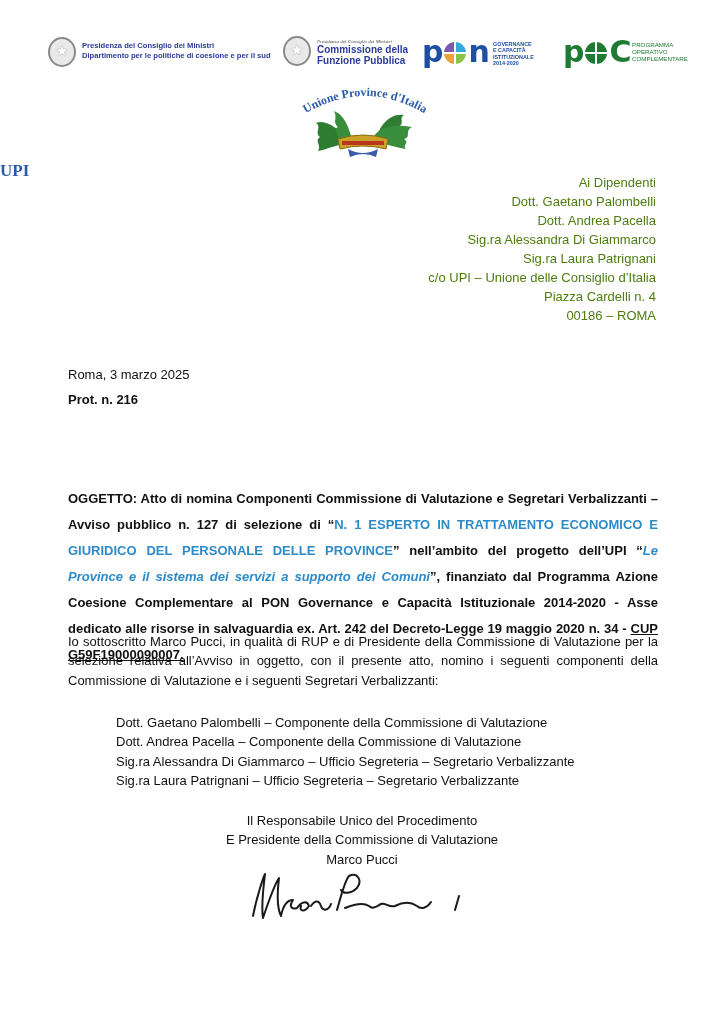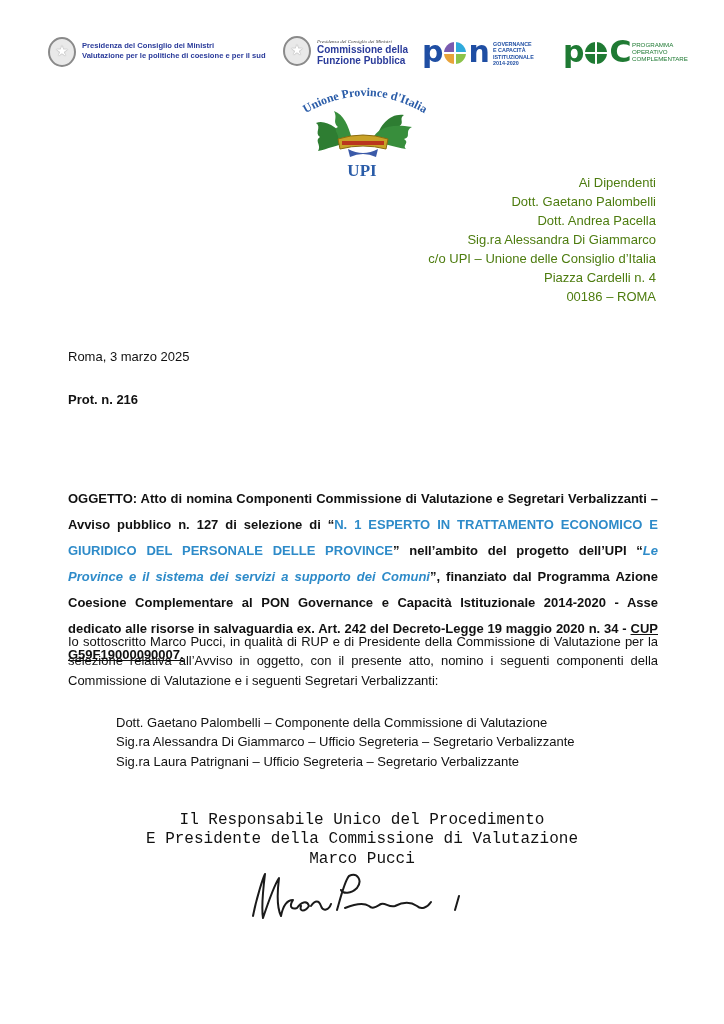--- a/index.html
+++ b/index.html
@@ -23,51 +23,51 @@
 
   .poc { position: absolute; left: 563px; top: 38px; height: 28px; display: flex; align-items: flex-end; }
   .poc .letter { font-weight: bold; font-size: 30px; line-height: 28px; color: #1f7a33; font-family: "DejaVu Sans", sans-serif; letter-spacing: -1px; }
   .poc .quad { width: 22px; height: 22px; display: grid; grid-template-columns: 1fr 1fr; gap: 2px; margin: 0 2px 2px 2px; border-radius: 50%; overflow: hidden; }
   .poc .quad span { display: block; background: #1f7a33; }
   .poc-sub { position: absolute; left: 632px; top: 41px; font-size: 6.2px; line-height: 7.2px; color: #1f7a33; white-space: nowrap; }
 
   
   .upi-arc { position: absolute; left: 300px; top: 84px; width: 130px; height: 30px; }
   .upi-crown { position: absolute; left: 308px; top: 105px; width: 110px; height: 58px; }
-  .upi-label { position: absolute; left: 0; width: 724px; top: 161px; text-align: center;
+  .upi-label { position: absolute; left: 0; width: 724px; top: 161px; 
                font-family: "Liberation Serif", serif; font-size: 17px; font-weight: bold; color: #2a5ca8; }
 
   
   .address { position: absolute; right: 68px; top: 173px; text-align: right;
              font-family: "Liberation Sans", sans-serif; font-size: 13px; line-height: 19px; color: #4d7c0f; }
 
-  .date { position: absolute; left: 68px; top: 349px; font-size: 13px; }
+  .date { position: absolute; left: 68px; top: 367px; font-size: 13px; }
   .prot { position: absolute; left: 68px; top: 392px; font-size: 13px; font-weight: bold; text-align: right; }
 
   .subject { position: absolute; left: 68px; top: 486px; width: 590px; font-size: 13px; line-height: 26px;
              font-weight: bold; text-align: justify; }
   .blue { color: #2e8bc9; }
   .blue-it { color: #2e8bc9; font-style: italic; }
   .u { text-decoration: underline; }
 
   .body-par { position: absolute; left: 68px; top: 632px; width: 590px; font-size: 13px; line-height: 19.4px; text-align: justify; }
   .members { position: absolute; left: 68px; top: 713px; font-size: 13px; line-height: 19.4px; }
   .members div { white-space: nowrap; margin-left: 48px; }
 
-  .sign-block { position: absolute; left: 0; width: 724px; top: 811px; text-align: center; font-size: 16px; line-height: 19.4px; font-family: Liberation Mono, monospace; }
+  .sign-block { position: absolute; left: 0; width: 724px; top: 811px; text-align: center; font-size: 13px; line-height: 19.4px; }
   .signature { position: absolute; left: 245px; top: 866px; width: 240px; height: 60px; }
 </style>
 </head>
 <body>
 
 <div>
   <div class="emblem" style="left:48px; top:37px;"></div>
   <div class="logo-text-1">
     <div>Presidenza del Consiglio dei Ministri</div>
-    <div>Valutazione per le politiche di coesione e per il sud</div>
+    <div>Dipartimento per le politiche di coesione e per il sud</div>
   </div>
 </div>
 
 <div>
   <div class="emblem" style="left:283px; top:36px;"></div>
   <div class="logo-text-2">
     <div class="tiny">Presidenza del Consiglio dei Ministri</div>
     <div class="big">Commissione della</div>
     <div class="big">Funzione Pubblica</div>
   </div>
@@ -123,34 +123,36 @@
   <rect x="34" y="36" width="42" height="4" fill="#b71c1c" opacity="0.8"></rect>
   <path d="M40,44 Q55,52 70,44 L68,52 Q55,46 42,52 Z" fill="#3b5aa8"></path>
 </svg>
 <div class="upi-label">UPI</div>
 
 <div class="address">
   <div>Ai Dipendenti</div>
   <div>Dott. Gaetano Palombelli</div>
   <div>Dott. Andrea Pacella</div>
   <div>Sig.ra Alessandra Di Giammarco</div>
+  <div>Sig.ra Laura Patrignani</div>
   <div>c/o UPI – Unione delle Consiglio d’Italia</div>
   <div>Piazza Cardelli n. 4</div>
   <div>00186 – ROMA</div>
 </div>
 
 <div class="date">Roma, 3 marzo 2025</div>
 <div class="prot">Prot. n. 216</div>
 
 <div class="subject"><span>OGGETTO: Atto di nomina Componenti Commissione di Valutazione e Segretari Verbalizzanti – Avviso pubblico n. 127 di selezione di “</span><span class="blue">N. 1 ESPERTO IN TRATTAMENTO ECONOMICO E GIURIDICO DEL PERSONALE DELLE PROVINCE</span><span>” nell’ambito del progetto dell’UPI “</span><span class="blue-it">Le Province e il sistema dei servizi a supporto dei Comuni</span><span>”, finanziato dal Programma Azione Coesione Complementare al PON Governance e Capacità Istituzionale 2014-2020 - Asse dedicato alle risorse in salvaguardia ex. Art. 242 del Decreto-Legge 19 maggio 2020 n. 34 - </span><span class="u">CUP G59F19000090007.</span></div>
 
 <div class="body-par">Io sottoscritto Marco Pucci, in qualità di RUP e di Presidente della Commissione di Valutazione per la selezione relativa all’Avviso in oggetto, con il presente atto, nomino i seguenti componenti della Commissione di Valutazione e i seguenti Segretari Verbalizzanti:</div>
 
 <div class="members">
   <div>Dott. Gaetano Palombelli – Componente della Commissione di Valutazione</div>
+  <div>Dott. Andrea Pacella – Componente della Commissione di Valutazione</div>
   <div>Sig.ra Alessandra Di Giammarco – Ufficio Segreteria – Segretario Verbalizzante</div>
   <div>Sig.ra Laura Patrignani – Ufficio Segreteria – Segretario Verbalizzante</div>
 </div>
 
 <div class="sign-block">
   <div>Il Responsabile Unico del Procedimento</div>
   <div>E Presidente della Commissione di Valutazione</div>
   <div>Marco Pucci</div>
 </div>
 

